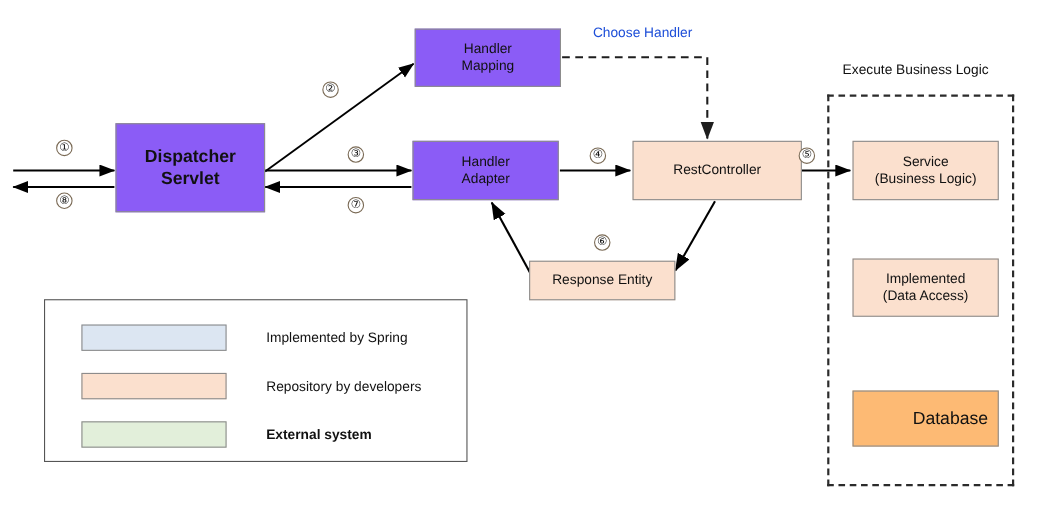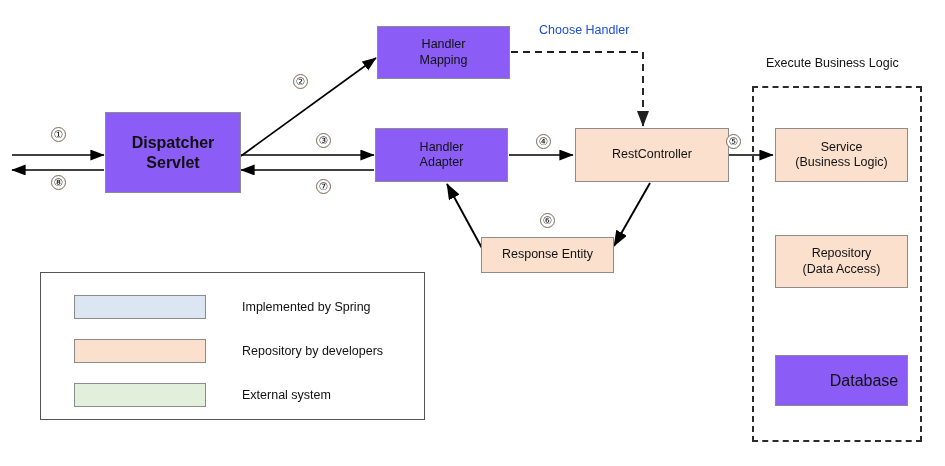--- a/index.html
+++ b/index.html
@@ -34,21 +34,21 @@
     align-items: center;
     justify-content: center;
     text-align: center;
     line-height: 1.22;
     font-size: 12.5px;
     color: #111111;
     z-index: 3;
   }
   .node.spring   { background: #8b5cf6; }
   .node.devs     { background: #fbe0ce; }
-  .node.external { background: #8b5cf6; padding-left: 45px; }
+  .node.external { background: #fdba74; padding-left: 45px; }
 
   .node.emphasis {
     font-weight: bold;
     font-size: 16px;
   }
   .node.big {
     font-size: 16px;
   }
 
   .dashed-group {
@@ -172,21 +172,21 @@
   <div class="node devs" style="left:481px; top:237px; width:133px; height:36px;">
     <span>Response Entity</span>
   </div>
 
   <div class="node devs" style="left:775px; top:128px; width:133px; height:54px; flex-direction:column;">
     <span>Service</span>
     <span>(Business Logic)</span>
   </div>
 
   <div class="node devs" style="left:775px; top:235px; width:133px; height:53px; flex-direction:column;">
-    <span>Repository</span>
+    <span>Implemented</span>
     <span>(Data Access)</span>
   </div>
 
   <div class="node external big" style="left:775px; top:355px; width:133px; height:51px;">
     <span>Database</span>
   </div>
 
   <div class="edge-label" style="left:539px; top:23px;">Choose Handler</div>
 
   <div class="step" style="left:51px;  top:127px;">①</div>
@@ -203,19 +203,19 @@
     <div class="legend-row" style="left:33px; top:22px;">
       <span class="legend-swatch" style="background:#dce6f2;"></span>
       <span class="legend-label">Implemented by Spring</span>
     </div>
 
     <div class="legend-row" style="left:33px; top:66px;">
       <span class="legend-swatch" style="background:#fbe0ce;"></span>
       <span class="legend-label">Repository by developers</span>
     </div>
 
-    <div class="legend-row" style="left:33px; top:110px;">
+    <div class="legend-row" style="left:33px; top:110px;font-weight:bold;">
       <span class="legend-swatch" style="background:#e2efda;"></span>
       <span class="legend-label">External system</span>
     </div>
   </div>
 
 </div>
 
 </body></html>

